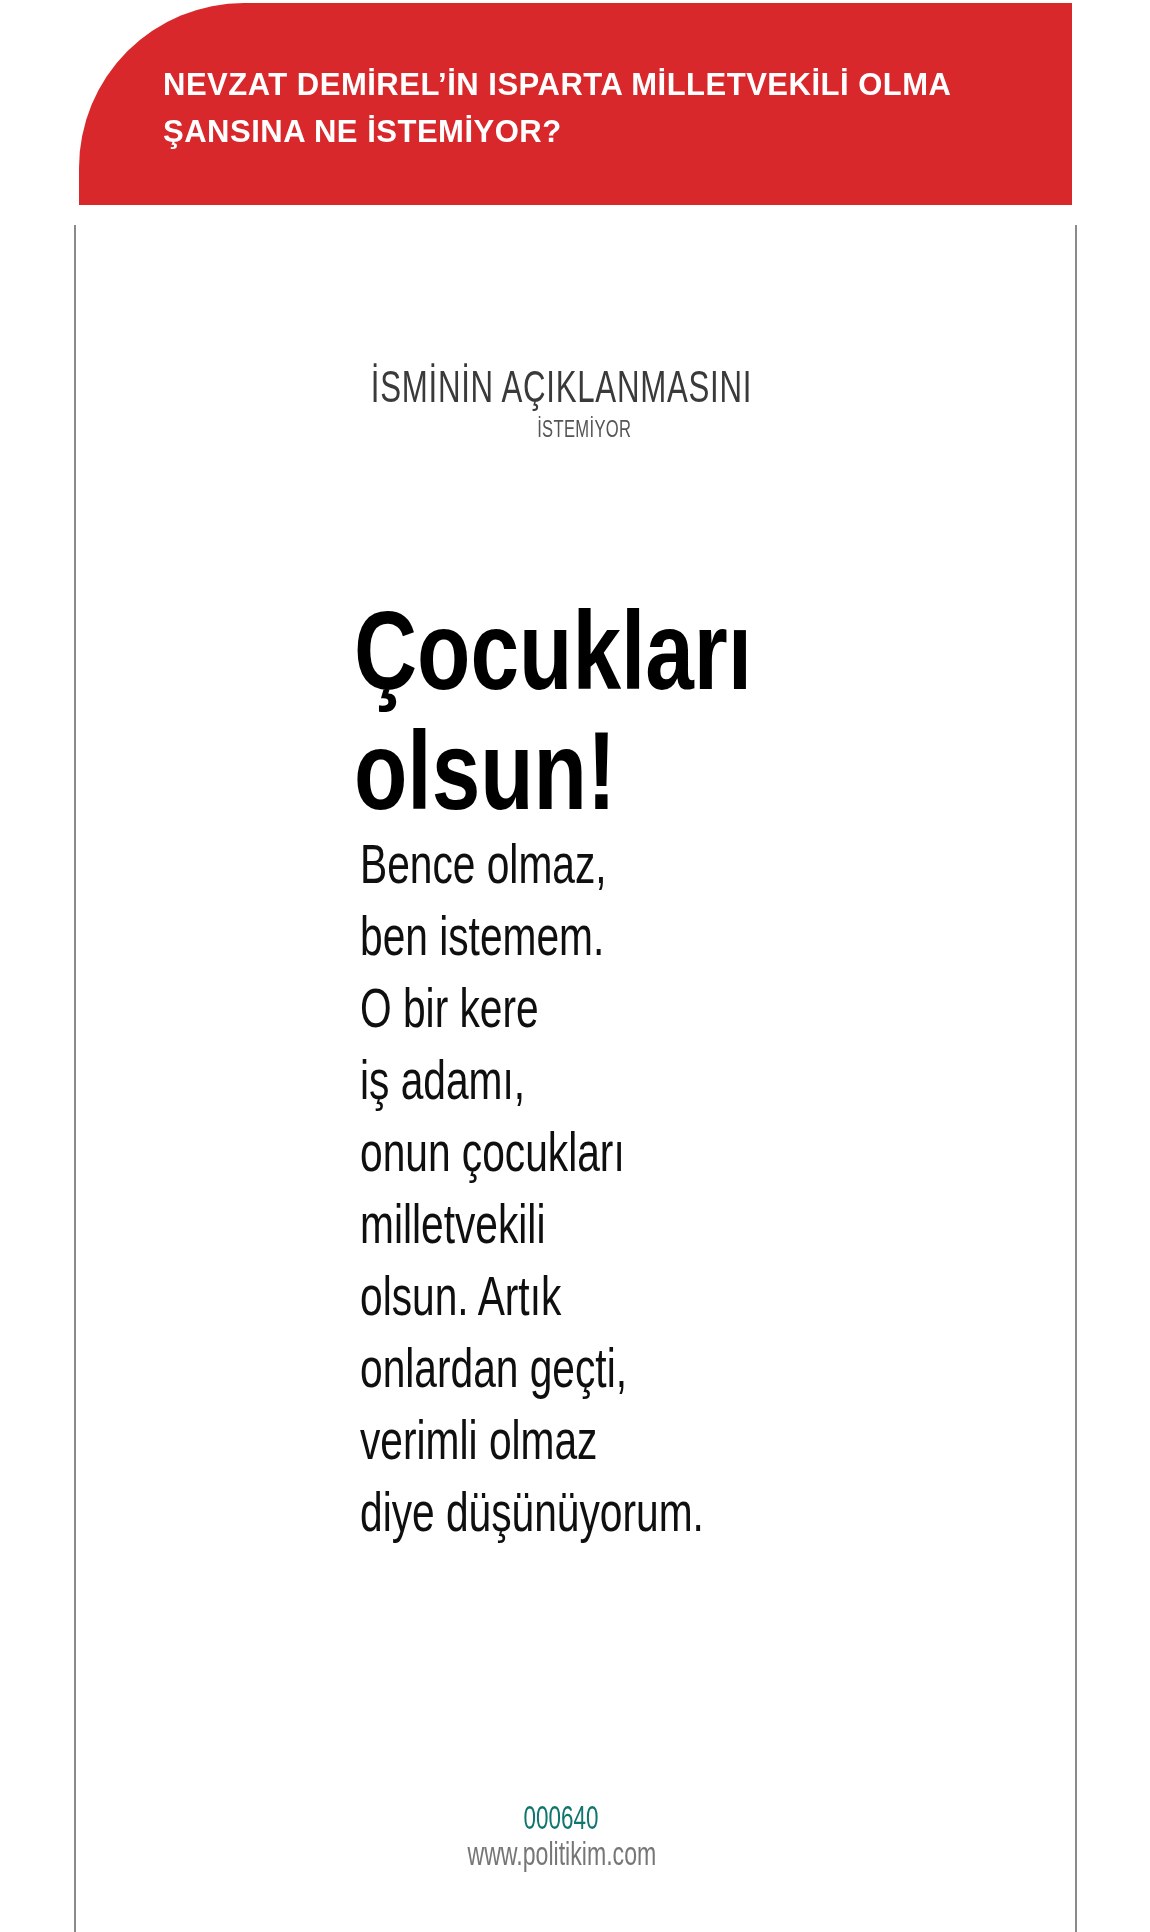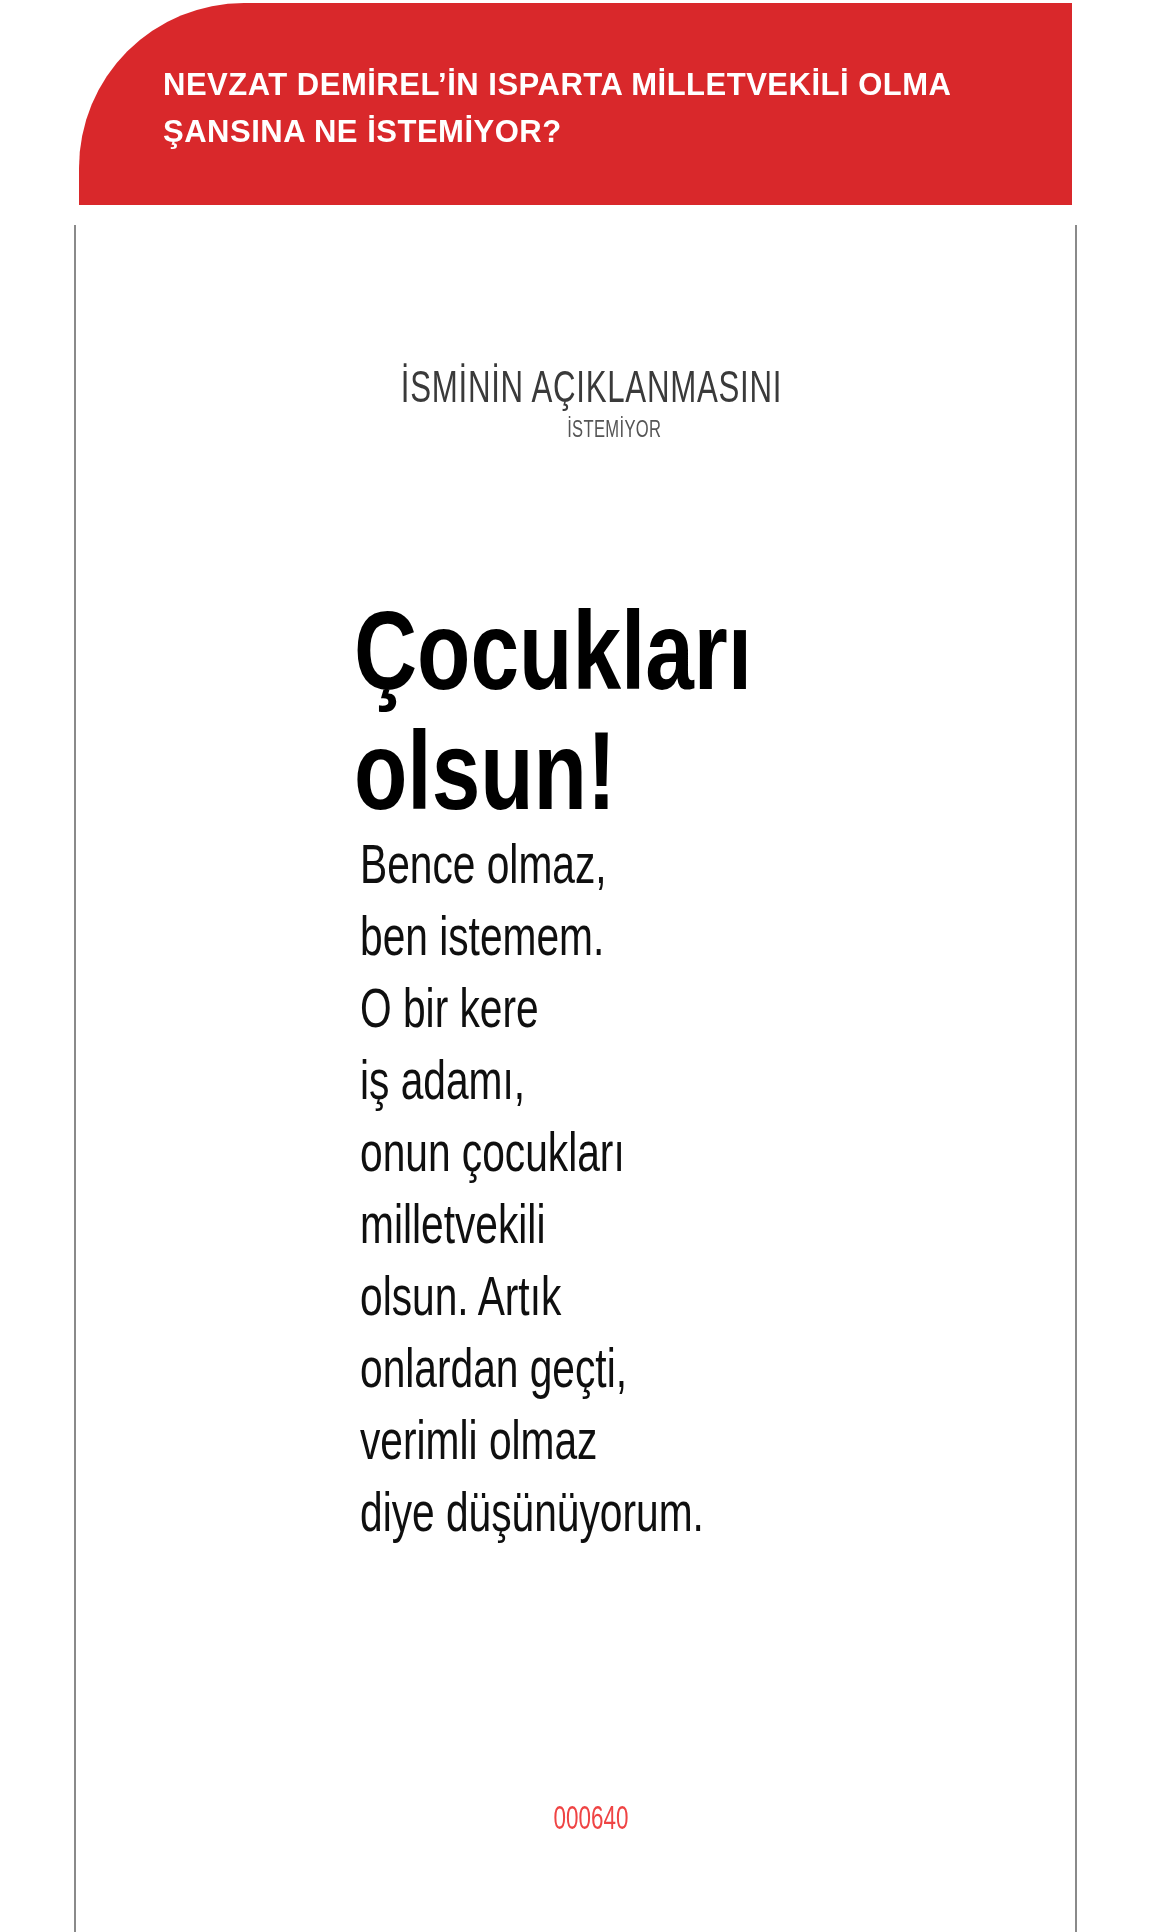--- a/index.html
+++ b/index.html
@@ -42,21 +42,21 @@
     width: 1003px;
     height: 1707px;
     box-sizing: border-box;
     border-left: 2px solid #8a8a8a;
     border-right: 2px solid #8a8a8a;
     background: #ffffff;
   }
 
   .center-row {
     position: absolute;
-    left: 90px;
+    left: 60px;
     width: 1003px;
     text-align: center;
     white-space: nowrap;
   }
   .cond {
     display: inline-block;
     white-space: nowrap;
   }
 
   .source-title { top: 362px; font-size: 44px; color: #3a3a3a; font-weight: normal; }
@@ -83,21 +83,21 @@
     left: 360px;
     top: 828px;
     font-size: 55px;
     line-height: 72px;
     color: #0f0f0f;
     transform: scaleX(0.74);
     transform-origin: 0 0;
     white-space: nowrap;
   }
 
-  .footer-code { top: 1799px; font-size: 33px; color: #ef4444; }
+  .footer-code { top: 1799px; font-size: 33px; color: #0f766e; }
   .footer-code .cond { transform: scaleX(0.68); transform-origin: center; }
 
   .footer-site { top: 1834px; font-size: 34px; color: #767676; }
   .footer-site .cond { transform: scaleX(0.68); transform-origin: center; }
 </style>
 </head>
 <body>
 
 <div class="page">
 
@@ -133,14 +133,17 @@
     <div>olsun. Artık</div>
     <div>onlardan geçti,</div>
     <div>verimli olmaz</div>
     <div>diye düşünüyorum.</div>
   </div>
 
   <div class="center-row footer-code">
     <span class="cond">000640</span>
   </div>
 
+  <div class="center-row footer-site">
+    <span class="cond">www.politikim.com</span>
+  </div>
 
 </div>
 
 </body></html>

